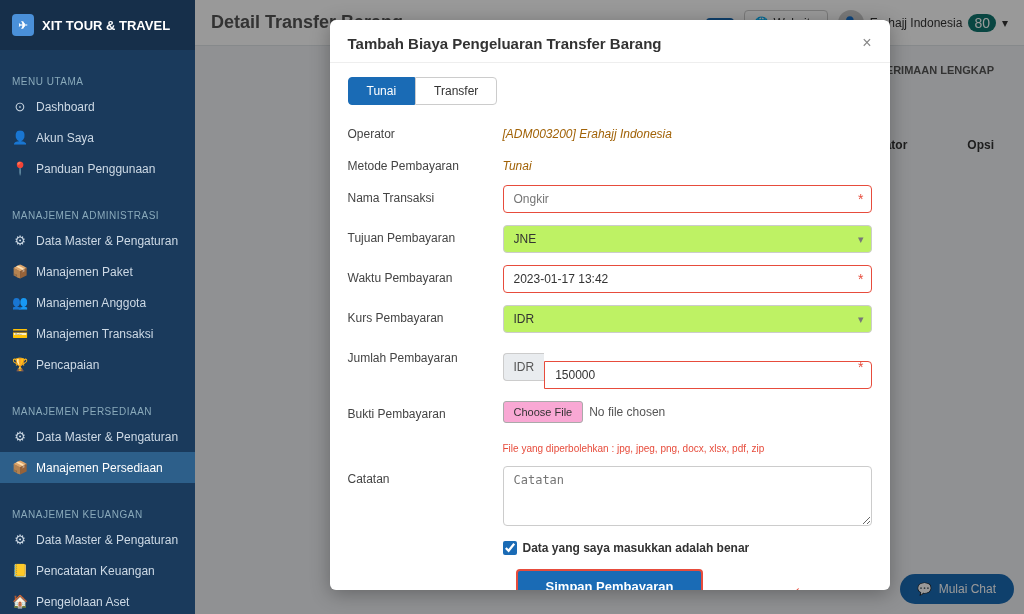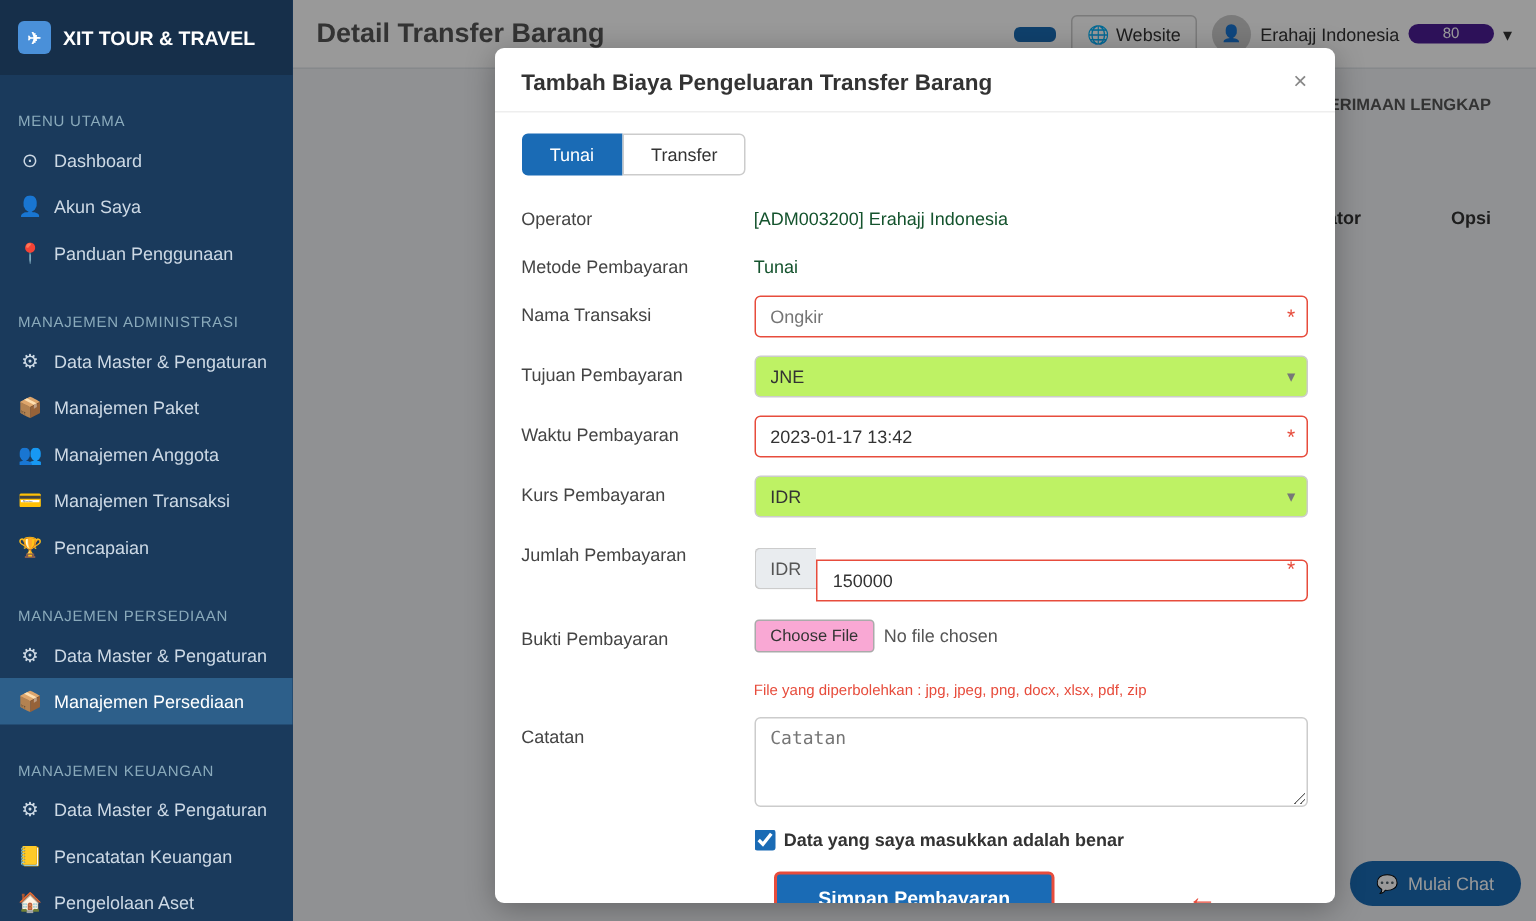--- a/index.html
+++ b/index.html
@@ -101,25 +101,25 @@
     .user-info {
       display: flex; align-items: center; gap: 6px;
       font-size: 12px; color: #333; cursor: pointer;
     }
     .user-avatar {
       width: 26px; height: 26px; background: #ccc; border-radius: 50%;
       display: flex; align-items: center; justify-content: center;
       font-size: 11px; color: #555;
     }
     .user-badge {
-      background: #4c1d95;
+      background: #0f766e;
       color: #fff;
       border-radius: 10px;
-      padding: 1px 23px;
-      font-size: 10px;
+      padding: 1px 6px;
+      font-size: 14px;
     }
 
     
     .page-area {
       padding: 14px;
     }
     .waktu-label {
       font-size: 11px; color: #555; font-weight: bold;
     }
     .waktu-value {
@@ -135,21 +135,21 @@
       color: #333;
       margin-top: 40px;
     }
 
     
     .modal-overlay {
       position: absolute;
       top: 0; left: 0; right: 0; bottom: 0;
       background: rgba(0,0,0,0.4);
       display: flex;
-      align-items: center;
+      align-items: flex-start;
       justify-content: center;
       padding-top: 20px;
       z-index: 100;
     }
     .modal {
       background: #fff;
       border-radius: 6px;
       width: 560px;
       max-height: 570px;
       overflow-y: auto;
@@ -223,22 +223,23 @@
       border: 1px solid #ccc;
       border-radius: 4px;
       font-size: 12px;
       color: #333;
     }
     .form-input.has-required {
       border-color: #e74c3c;
     }
     .form-static {
       font-size: 12px;
-      color: #14532d;
+      color: #a16207;
       padding-top: 6px;
+      font-style: italic;
     }
     .input-with-icon {
       position: relative;
     }
     .input-with-icon .form-input {
       padding-right: 28px;
     }
     .input-required-star {
       position: absolute;
       right: 8px;

